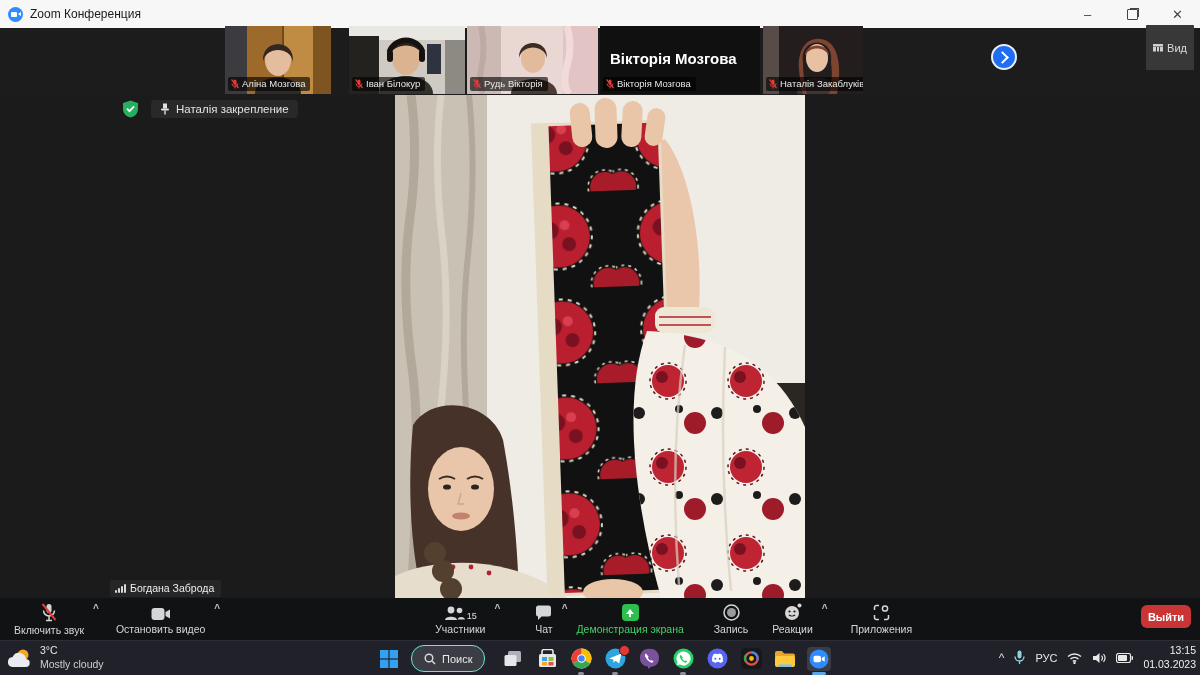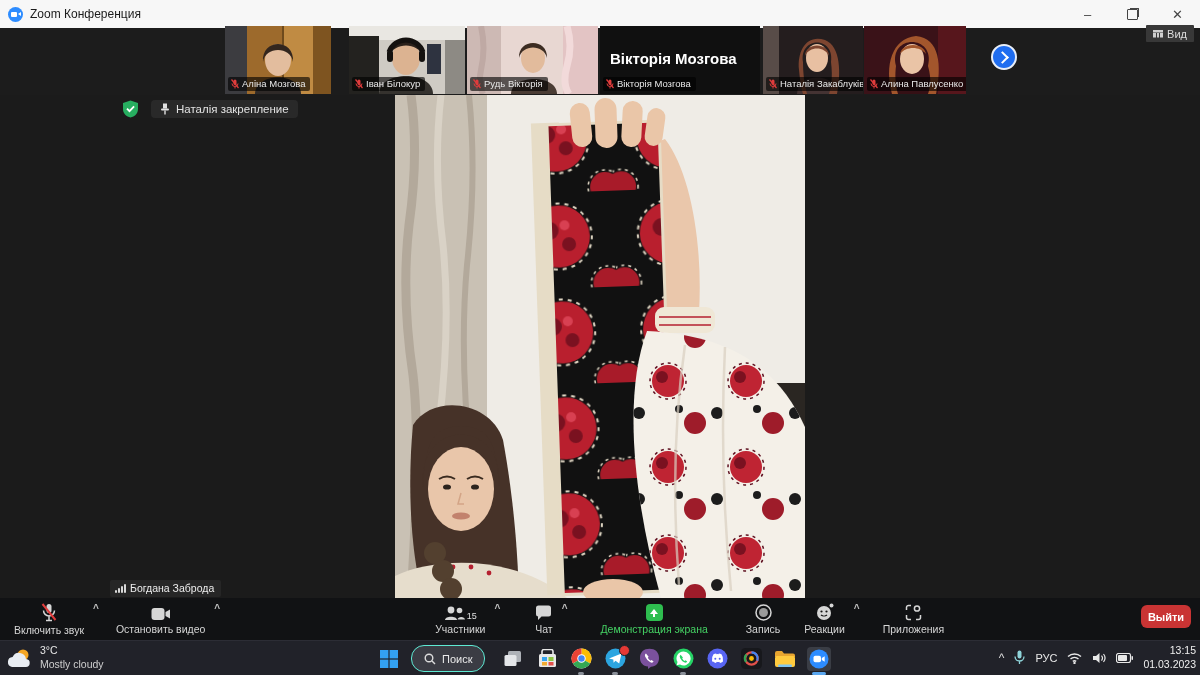--- a/index.html
+++ b/index.html
@@ -20,21 +20,21 @@
   .restore-glyph::after{content:"";position:absolute;left:2px;bottom:2px;width:8px;height:8px;border:1px solid #444;border-left:0;border-bottom:0;border-radius:0 1px 0 0;}
 
   
   .strip{left:0;top:28px;width:1200px;height:67px;background:#1c1c1c;}
   .tile{position:absolute;top:-2px;height:68px;overflow:hidden;background:#000;}
   .tile svg{display:block;}
   .name-tag{position:absolute;left:3px;bottom:3px;background:rgba(0,0,0,.62);color:#e8e8e8;
             font-size:9.5px;padding:1px 5px 2px 3px;border-radius:2px;display:flex;align-items:center;gap:3px;white-space:nowrap;}
   .bigname{position:absolute;left:10px;top:24px;color:#fff;font-size:15px;font-weight:bold;}
   .view-btn{right:6px;top:25px;height:17px;background:#383838;border-radius:1px;color:#dcdcdc;
-            font-size:11px;display:flex;align-items:center;gap:4px;padding:0 7px;}
+            font-size:11px;display:flex;align-items:center;gap:4px;padding:14px 7px;}
   .grid-ic{width:10px;height:8px;background:
      linear-gradient(#cfcfcf,#cfcfcf) 0 0/10px 2.5px no-repeat,
      repeating-linear-gradient(90deg,#cfcfcf 0 2.6px,transparent 2.6px 3.7px) 0 3.5px/10px 4.5px no-repeat;}
   .next-btn{left:991px;top:44px;width:26px;height:26px;border-radius:50%;background:#1f6df0;border:2px solid #e8eef8;
             box-sizing:border-box;display:flex;align-items:center;justify-content:center;}
   .next-btn span{display:block;width:7px;height:7px;border-top:2.5px solid #fff;border-right:2.5px solid #fff;transform:rotate(45deg);margin-left:-3px;}
 
   
   .stage-bg{left:0;top:95px;width:1200px;height:503px;background:#1b1b1b;}
   .main-video{left:395px;top:95px;width:410px;height:503px;overflow:hidden;background:#efede7;}
@@ -186,38 +186,20 @@
     <span class="name-tag">
       <svg width="8" height="10" viewBox="0 0 8 10">
           <rect x="2.5" y="0.5" width="3" height="5.5" rx="1.5" fill="#e03c3c"></rect>
           <path d="M1,4.5 a3,3 0 0 0 6,0 M4,7.5 v2" stroke="#e03c3c" stroke-width="1" fill="none"></path>
           <line x1="0.5" y1="0.5" x2="7.5" y2="9" stroke="#e03c3c" stroke-width="1.2"></line>
         </svg>
       <span>Наталія Закаблуківська</span>
     </span>
   </div>
 
-  <div class="tile" style="left:864px;width:102px;">
-    <svg width="102" height="68" viewBox="0 0 102 68">
-      <rect width="102" height="68" fill="#3a1218"></rect>
-      <rect x="74" width="28" height="68" fill="#57161c"></rect>
-      <path d="M26,68 C26,46 70,46 70,68 Z" fill="#351015"></path>
-      <ellipse cx="48" cy="33" rx="12" ry="15" fill="#eac4a6"></ellipse>
-      <path d="M32,40 C24,8 72,8 64,40 C68,54 66,62 64,68 L72,68 C78,40 76,12 52,10 C28,12 20,40 28,68 L34,68 C31,58 31,48 32,40 Z" fill="#a3562c"></path>
-      <path d="M36,28 C38,16 60,16 62,28 C56,20 42,20 36,28 Z" fill="#a3562c"></path>
-    </svg>
-    <span class="name-tag">
-      <svg width="8" height="10" viewBox="0 0 8 10">
-          <rect x="2.5" y="0.5" width="3" height="5.5" rx="1.5" fill="#e03c3c"></rect>
-          <path d="M1,4.5 a3,3 0 0 0 6,0 M4,7.5 v2" stroke="#e03c3c" stroke-width="1" fill="none"></path>
-          <line x1="0.5" y1="0.5" x2="7.5" y2="9" stroke="#e03c3c" stroke-width="1.2"></line>
-        </svg>
-      <span>Алина Павлусенко</span>
-    </span>
-  </div>
 </div>
 
 <div class="abs view-btn">
   <span class="grid-ic"></span>
   <span>Вид</span>
 </div>
 
 <div class="abs next-btn">
     <span></span>
   </div>
@@ -368,31 +350,31 @@
   <div class="tbtn" style="margin-left:26px;">
     <span class="ic">
       <svg width="17" height="16" viewBox="0 0 17 16">
           <path d="M1,3 a2.5,2.5 0 0 1 2.5,-2.5 h10 a2.5,2.5 0 0 1 2.5,2.5 v6 a2.5,2.5 0 0 1 -2.5,2.5 h-7 L3,15 v-3.5 H3.5 A2.5,2.5 0 0 1 1,9 Z" fill="#d6d6d6"></path>
         </svg>
     </span>
     <span>Чат</span>
   </div>
   <span class="chev">^</span>
 
-  <div class="tbtn green" style="margin-left:24px;">
+  <div class="tbtn green" style="">
     <span class="ic">
       <span class="share-ic">
           <u></u>
           <i></i>
         </span>
     </span>
     <span>Демонстрация экрана</span>
   </div>
 
-  <div class="tbtn" style="margin-left:30px;">
+  <div class="tbtn" style="margin-left:22px;">
     <span class="ic">
       <svg width="17" height="17" viewBox="0 0 17 17">
           <circle cx="8.5" cy="8.5" r="7.5" fill="none" stroke="#d6d6d6" stroke-width="1.5"></circle>
           <circle cx="8.5" cy="8.5" r="4.5" fill="#9a9a9a"></circle>
         </svg>
     </span>
     <span>Запись</span>
   </div>
 
   <div class="tbtn" style="margin-left:16px;">

